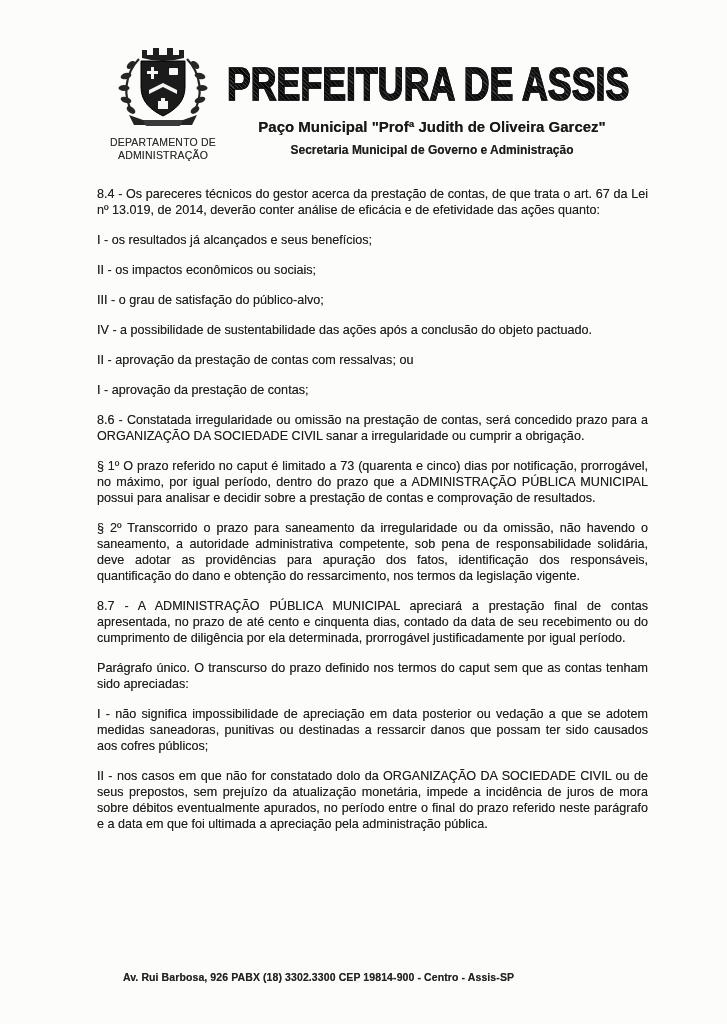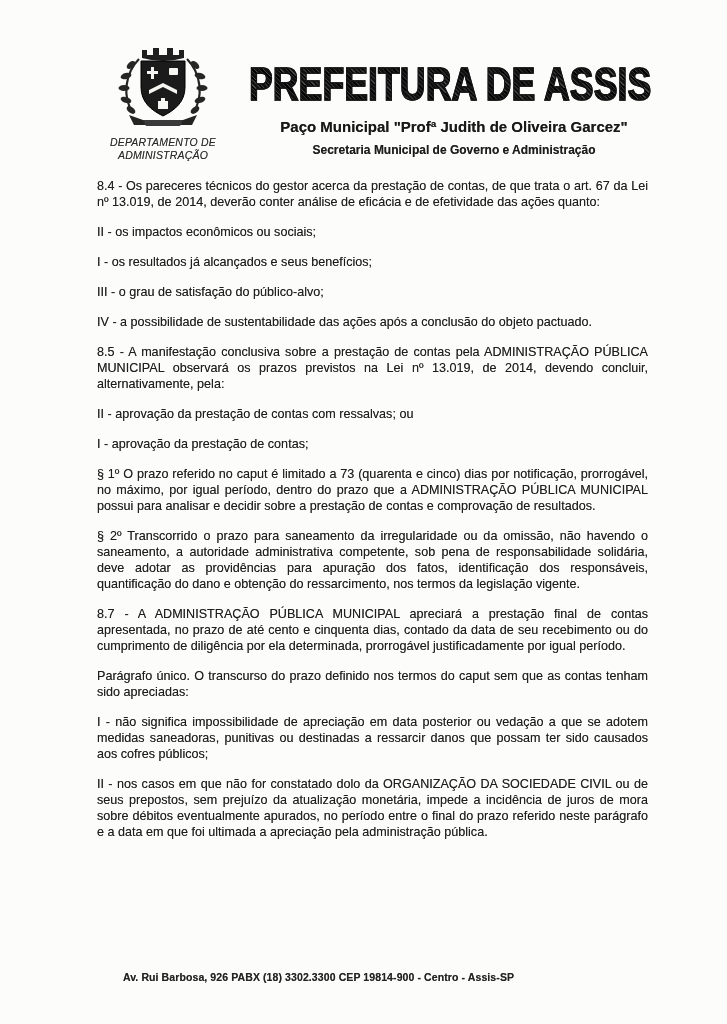--- a/index.html
+++ b/index.html
@@ -15,35 +15,34 @@
     color: #1f1f1f;
   }
 
   
   .logo-block {
     position: absolute;
     left: 98px;
     top: 45px;
     width: 130px;
     text-align: center;
-    font-style: italic;
   }
   .coat-svg { display: block; margin: 0 auto; }
   .dept-label {
     margin-top: 3px;
     font-size: 10.5px;
     line-height: 12.5px;
     color: #2d2d2d;
     letter-spacing: 0.2px;
     text-shadow: 0 0 0.5px rgba(0,0,0,0.45);
   }
 
   .title-block {
     position: absolute;
-    left: 249px;
+    left: 227px;
     top: 56px;
     width: 420px;
   }
   .main-title {
     display: inline-block;
     font-size: 47px;
     font-weight: bold;
     color: #1b1b1b;
     letter-spacing: 0px;
     white-space: nowrap;
@@ -72,21 +71,21 @@
     font-size: 12px;
     font-weight: bold;
     color: #1d1d1d;
     text-shadow: 0 0 0.6px rgba(0,0,0,0.55);
   }
 
   
   .body-text {
     position: absolute;
     left: 97px;
-    top: 178px;
+    top: 186px;
     width: 551px;
   }
   .para {
     font-size: 12.6px;
     line-height: 16px;
     text-align: justify;
     margin-bottom: 14px;
     color: #1e1e1e;
     text-shadow: 0 0 0.45px rgba(0,0,0,0.5);
   }
@@ -151,27 +150,27 @@
   </div>
 
   <div class="title-block">
     <div class="main-title">PREFEITURA DE ASSIS</div>
     <div class="subtitle-1">Paço Municipal "Profª Judith de Oliveira Garcez"</div>
     <div class="subtitle-2">Secretaria Municipal de Governo e Administração</div>
   </div>
 
   <div class="body-text">
     <p class="para">8.4 - Os pareceres técnicos do gestor acerca da prestação de contas, de que trata o art. 67 da Lei nº 13.019, de 2014, deverão conter análise de eficácia e de efetividade das ações quanto:</p>
+    <p class="para">I - os resultados já alcançados e seus benefícios;</p>
     <p class="para">II - os impactos econômicos ou sociais;</p>
-    <p class="para">I - os resultados já alcançados e seus benefícios;</p>
     <p class="para">III - o grau de satisfação do público-alvo;</p>
     <p class="para">IV - a possibilidade de sustentabilidade das ações após a conclusão do objeto pactuado.</p>
-    <p class="para">8.5 - A manifestação conclusiva sobre a prestação de contas pela ADMINISTRAÇÃO PÚBLICA MUNICIPAL observará os prazos previstos na Lei nº 13.019, de 2014, devendo concluir, alternativamente, pela:</p>
     <p class="para">II - aprovação da prestação de contas com ressalvas; ou</p>
     <p class="para">I - aprovação da prestação de contas;</p>
+    <p class="para">8.6 - Constatada irregularidade ou omissão na prestação de contas, será concedido prazo para a ORGANIZAÇÃO DA SOCIEDADE CIVIL sanar a irregularidade ou cumprir a obrigação.</p>
     <p class="para">§ 1º O prazo referido no caput é limitado a 73 (quarenta e cinco) dias por notificação, prorrogável, no máximo, por igual período, dentro do prazo que a ADMINISTRAÇÃO PÚBLICA MUNICIPAL possui para analisar e decidir sobre a prestação de contas e comprovação de resultados.</p>
     <p class="para">§ 2º Transcorrido o prazo para saneamento da irregularidade ou da omissão, não havendo o saneamento, a autoridade administrativa competente, sob pena de responsabilidade solidária, deve adotar as providências para apuração dos fatos, identificação dos responsáveis, quantificação do dano e obtenção do ressarcimento, nos termos da legislação vigente.</p>
     <p class="para">8.7 - A ADMINISTRAÇÃO PÚBLICA MUNICIPAL apreciará a prestação final de contas apresentada, no prazo de até cento e cinquenta dias, contado da data de seu recebimento ou do cumprimento de diligência por ela determinada, prorrogável justificadamente por igual período.</p>
     <p class="para">Parágrafo único. O transcurso do prazo definido nos termos do caput sem que as contas tenham sido apreciadas:</p>
     <p class="para">I - não significa impossibilidade de apreciação em data posterior ou vedação a que se adotem medidas saneadoras, punitivas ou destinadas a ressarcir danos que possam ter sido causados aos cofres públicos;</p>
     <p class="para">II - nos casos em que não for constatado dolo da ORGANIZAÇÃO DA SOCIEDADE CIVIL ou de seus prepostos, sem prejuízo da atualização monetária, impede a incidência de juros de mora sobre débitos eventualmente apurados, no período entre o final do prazo referido neste parágrafo e a data em que foi ultimada a apreciação pela administração pública.</p>
   </div>
 
   <div class="footer-line">Av. Rui Barbosa, 926 PABX (18) 3302.3300 CEP 19814-900 - Centro - Assis-SP</div>
 

